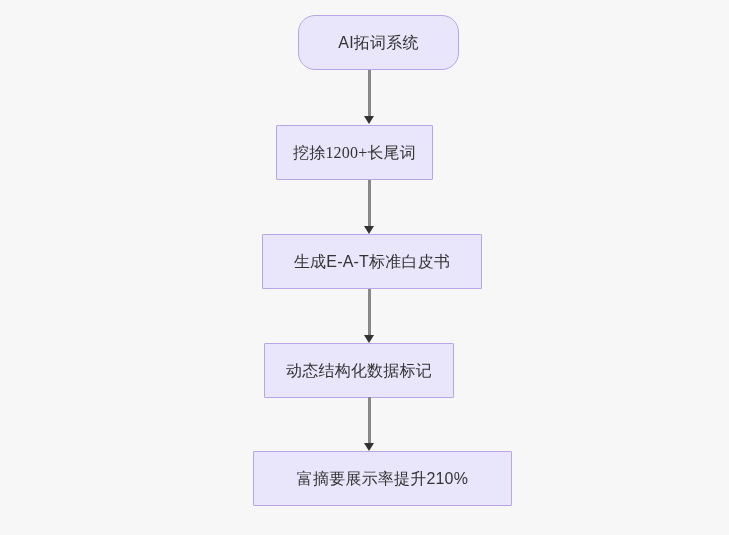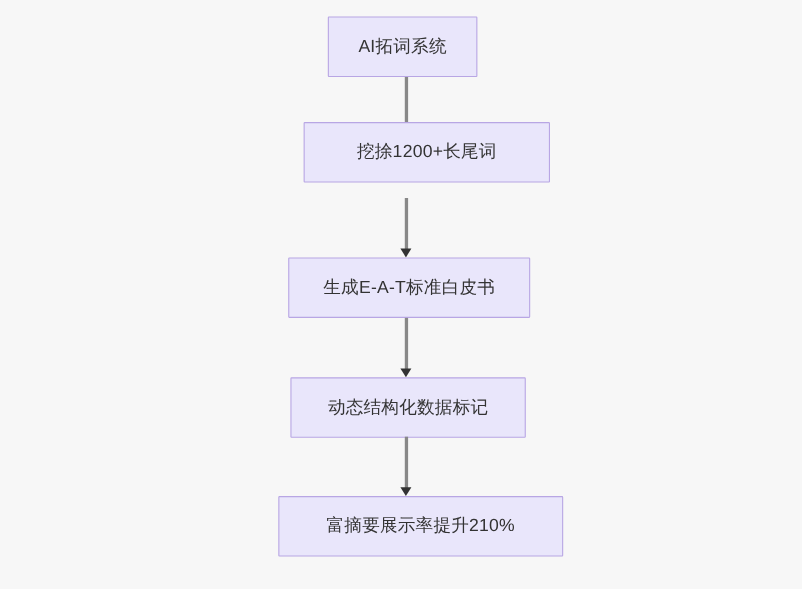--- a/index.html
+++ b/index.html
@@ -39,24 +39,24 @@
     font-size: 16px;
     line-height: 1.2;
     color: #333333;
     letter-spacing: 0.2px;
     white-space: nowrap;
     text-align: center;
     font-weight: 400;
   }
 
   
-  .node-1 { left: 298px; top: 15px;  width: 136px; }
-  .node-2 { left: 276px; top: 111px; width: 224px; }
+  .node-1 { left: 298px; top: 15px;  width: 161px; border-radius: 17px; }
+  .node-2 { left: 276px; top: 125px; width: 157px; font-family: Liberation Serif, serif; }
   .node-3 { left: 262px; top: 234px; width: 220px; align-items: center; }
-  .node-4 { left: 264px; top: 343px; width: 214px; }
+  .node-4 { left: 264px; top: 343px; width: 190px; }
   .node-5 { left: 253px; top: 451px; width: 259px; }
 
   
   .edge {
     position: absolute;
     left: 368px;
     width: 3px;
     background: #888888;
   }
   .edge-1 { top: 70px;  height: 47px; }

